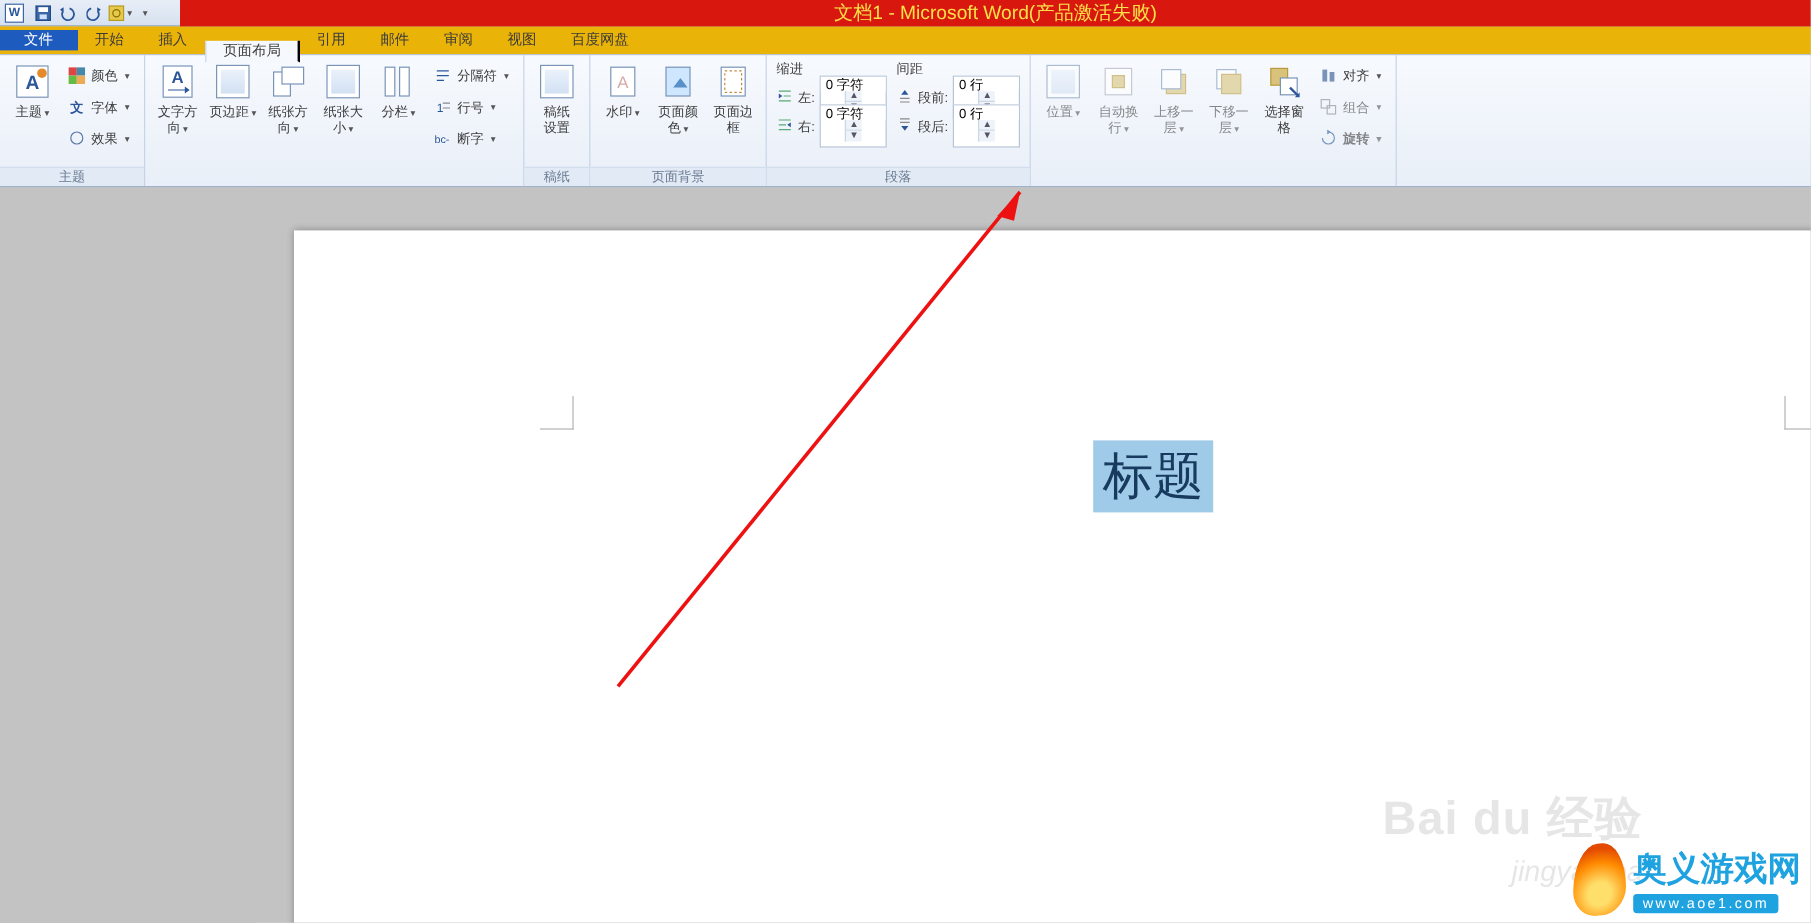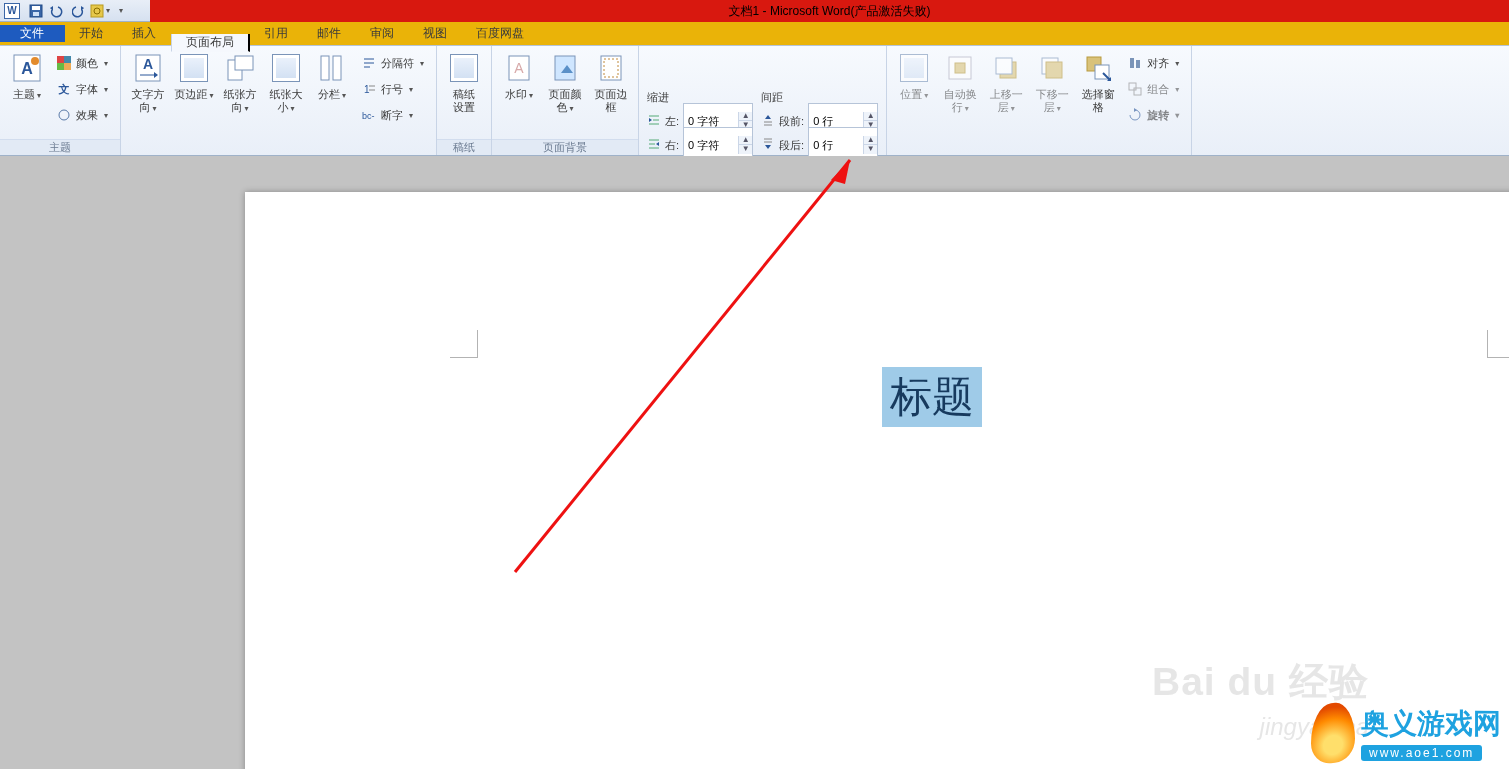--- a/index.html
+++ b/index.html
@@ -17,21 +17,21 @@
     width: 20px; height: 18px;
     display: flex; align-items: center; justify-content: center;
     font-size: 12px;
   }
   .word-icon { width:16px; height:16px; background:#fff; border:1px solid #3a66a7; color:#2b579a; font-size:10px; font-weight:bold; display:flex; align-items:center; justify-content:center; margin-right:6px;}
   .qat-sep { width:4px; }
   .red-title-bar {
     position: absolute; left: 150px; right: 0; top: 0; height: 22px;
     background: #d8180f;
     display: flex; align-items: center; justify-content: center;
-    color: #000000; font-size: 12px;
+    color: #fde047; font-size: 16px;
   }
 
   
   .tabs {
     height: 24px;
     background: #eab308;
     display: flex; align-items: center;
     border-bottom: 1px solid #b6c4d8;
   }
   .tab {
@@ -89,26 +89,27 @@
   .small-btn {
     display: flex; align-items: center; gap: 4px;
     font-size: 11px; color: #3b3b3b;
     height: 22px; padding: 0 4px;
   }
   .small-btn .sico { width:16px; height:16px; display:flex; align-items:center; justify-content:center; }
   .drop-triangle { font-size: 8px; color:#555; margin-left: 2px; }
 
   
   .para-col { display:flex; flex-direction:column; padding:2px 4px 0 4px; }
-  .para-head { font-size:11px; color:#3b3b3b; margin-bottom:4px;margin-top:40px; }
+  .para-head { font-size:11px; color:#3b3b3b; margin-bottom:4px; }
   .para-row { display:flex; align-items:center; height:24px; gap:4px; font-size:11px; color:#3b3b3b; }
   .spin {
     display:flex; align-items:center;
     border:1px solid #b6c4d8; background:#fff;
     height:36px;
+    flex-direction:column;
   }
   .spin input { border:none; width:54px; font-size:11px; padding:0 4px; outline:none; }
   .spin .spinbtns { display:flex; flex-direction:column; width:14px; }
   .spin .spinbtns div { height:9px; line-height:7px; font-size:8px; text-align:center; background:#eef3fa; border-left:1px solid #cbd6e7; color:#556; }
   .spin .spinbtns div:first-child { border-bottom:1px solid #cbd6e7; }
 
   
   .ico-box { width:28px; height:28px; border:1px solid #7a94b8; background:#fff; position:relative; }
   .ico-box::after { content:""; position:absolute; inset:3px; background:linear-gradient(#eaf1fb,#d3e1f3); }
   .ico-a { color:#2b579a; font-weight:bold; }
@@ -127,21 +128,21 @@
     box-shadow: 0 0 6px rgba(0,0,0,0.3);
   }
   .crop-mark {
     position:absolute; width:28px; height:28px;
     border-color:#b3b3b3; border-style:solid;
   }
   .crop-tl { left:205px; top:138px; border-width:0 1px 1px 0; }
   .crop-tr { right:10px; top:138px; border-width:0 0 1px 1px; }
 
   .heading-sel {
-    position:absolute; left:637px; top:175px;
+    position:absolute; left:666px; top:175px;
     background:#9fcbe8; padding:2px 8px;
     font-family: Liberation Serif, serif;
     font-size:42px; color:#173a5e;
     display:inline-block;
   }
 
   
   .arrow-svg { position:absolute; left:260px; top:-50px; pointer-events:none; }
 
   

